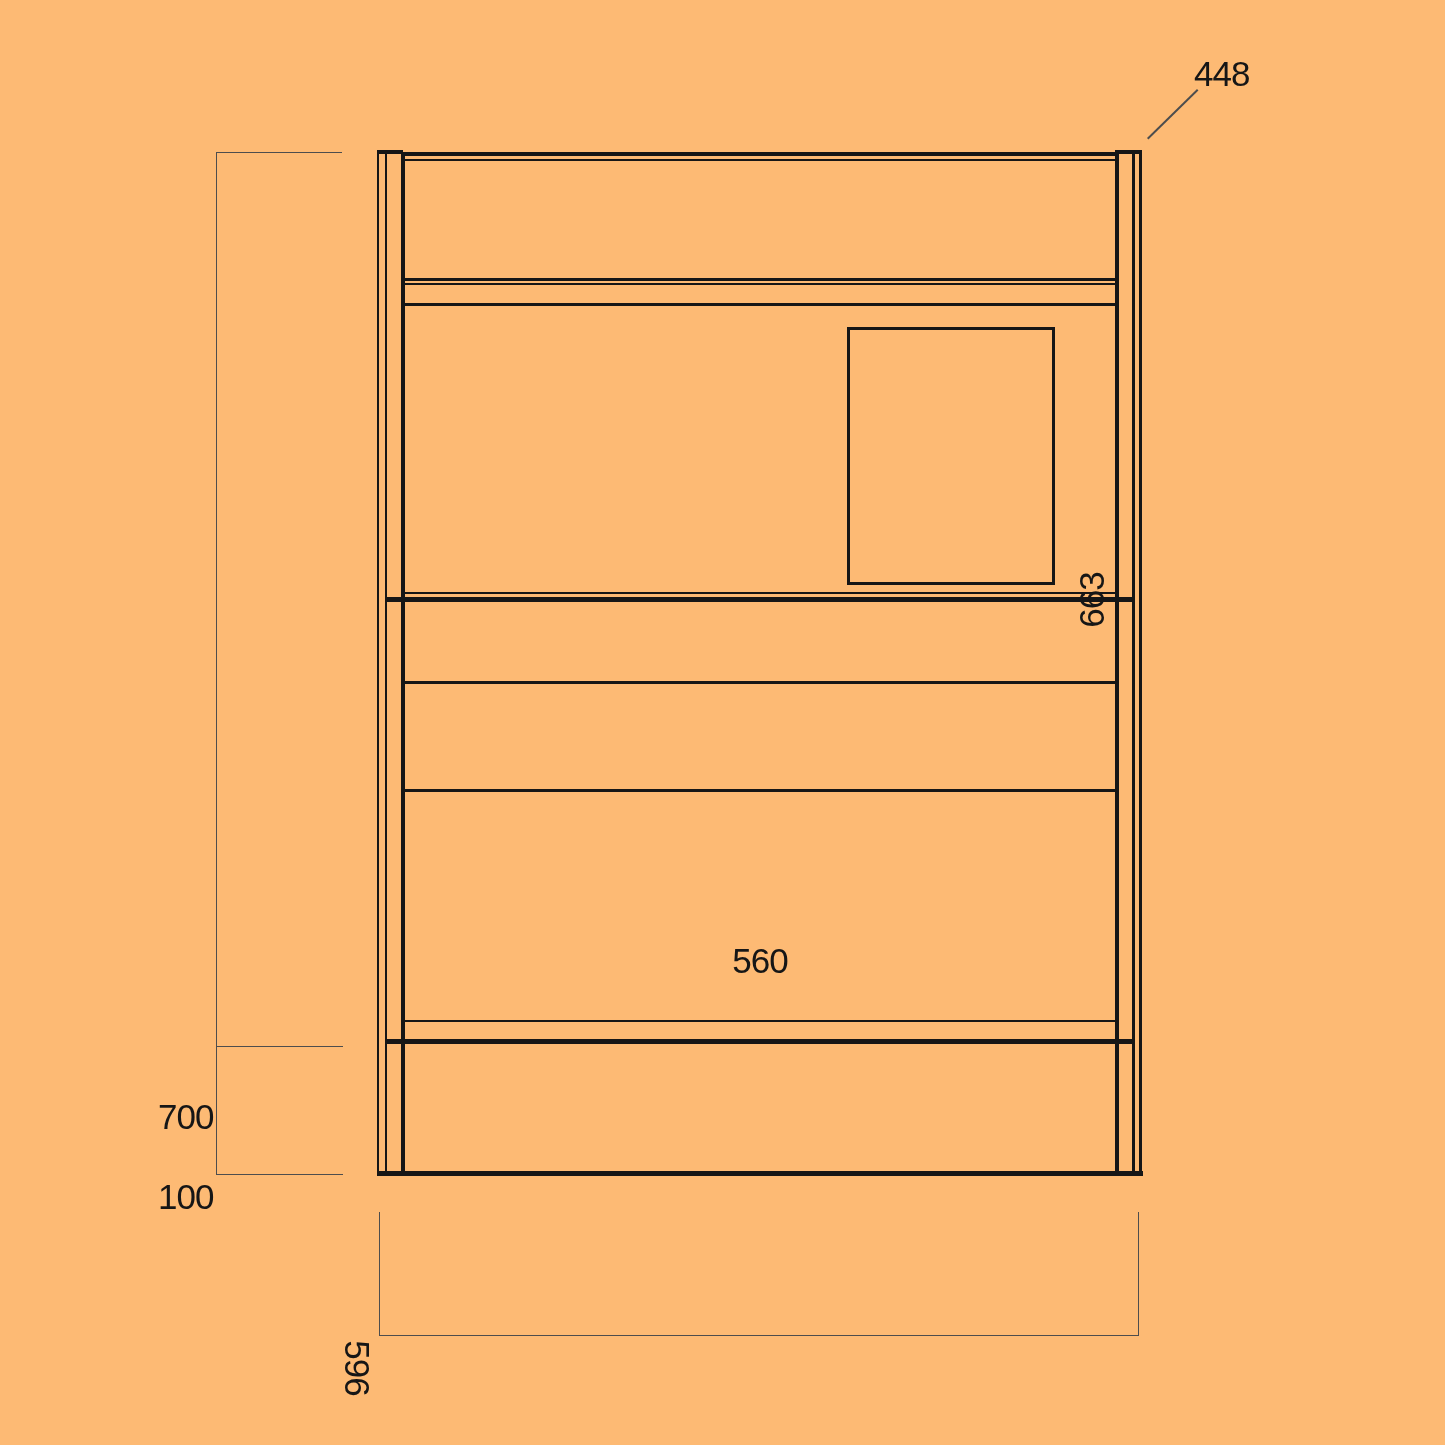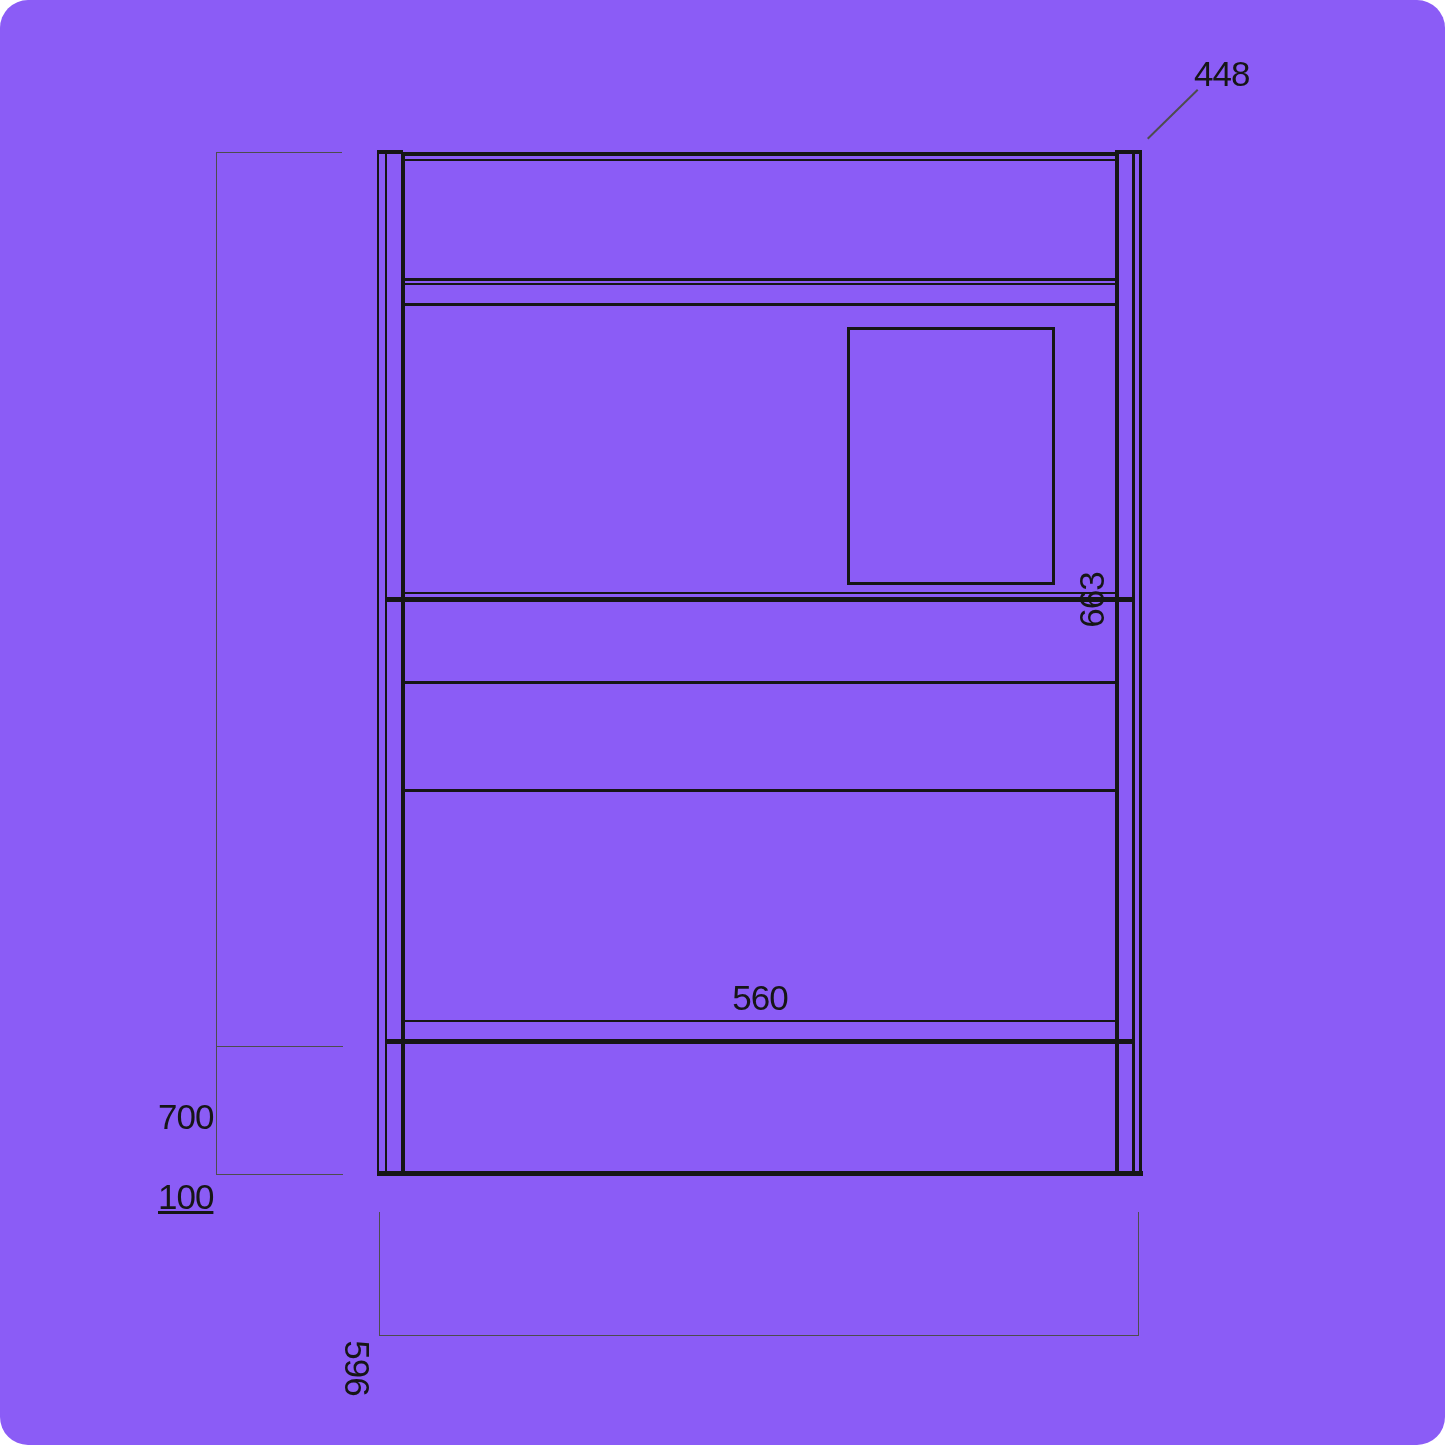--- a/index.html
+++ b/index.html
@@ -1,22 +1,21 @@
 <!DOCTYPE html>
 <html><head>
 <meta charset="utf-8">
 <style>
   html,body{margin:0;padding:0;background:#ffffff;}
   #canvas{
     position:relative;
     width:1445px;height:1445px;
-    background:#8b5cf6;
+    background:#fdba74;
     font-family:"Liberation Sans","DejaVu Sans",sans-serif;
     overflow:hidden;
-    border-radius:28px;
   }
   .ln{position:absolute;background:#161616;}
   .dim{position:absolute;background:#4d4d4d;}
   .box{position:absolute;border:3px solid #161616;background:transparent;}
   .lbl{
     position:absolute;color:#161616;
     font-size:35px;line-height:1;letter-spacing:-1px;
     white-space:nowrap;
     transform-origin:center center;
   }
@@ -73,21 +72,21 @@
   <div class="dim" style="left:379px;top:1212px;width:1px;height:123px;"></div>
   <div class="dim" style="left:1138px;top:1212px;width:1px;height:123px;"></div>
   <div class="dim" style="left:379px;top:1335px;width:760px;height:1px;"></div>
 
   <div class="leader" style="left:1147px;top:138px;width:70px;transform:rotate(-44.4deg);"></div>
 
   <div class="lbl" style="left:1194px;top:56px;">448</div>
 
   <div class="lbl right" style="left:158px;top:1099px;width:54px;">700</div>
 
-  <div class="lbl right" style="left:158px;top:1179px;width:54px;text-decoration:underline;">100</div>
+  <div class="lbl right" style="left:158px;top:1179px;width:54px;">100</div>
 
-  <div class="lbl center" style="left:720px;top:980px;width:80px;text-align:center;">560</div>
+  <div class="lbl center" style="left:720px;top:943px;width:80px;text-align:center;">560</div>
 
   <div class="lbl rot-ccw" style="left:1091px;top:600px;">663</div>
 
   <div class="lbl rot-cw" style="left:357px;top:1368px;">596</div>
 
 </div>
 
 </body></html>

